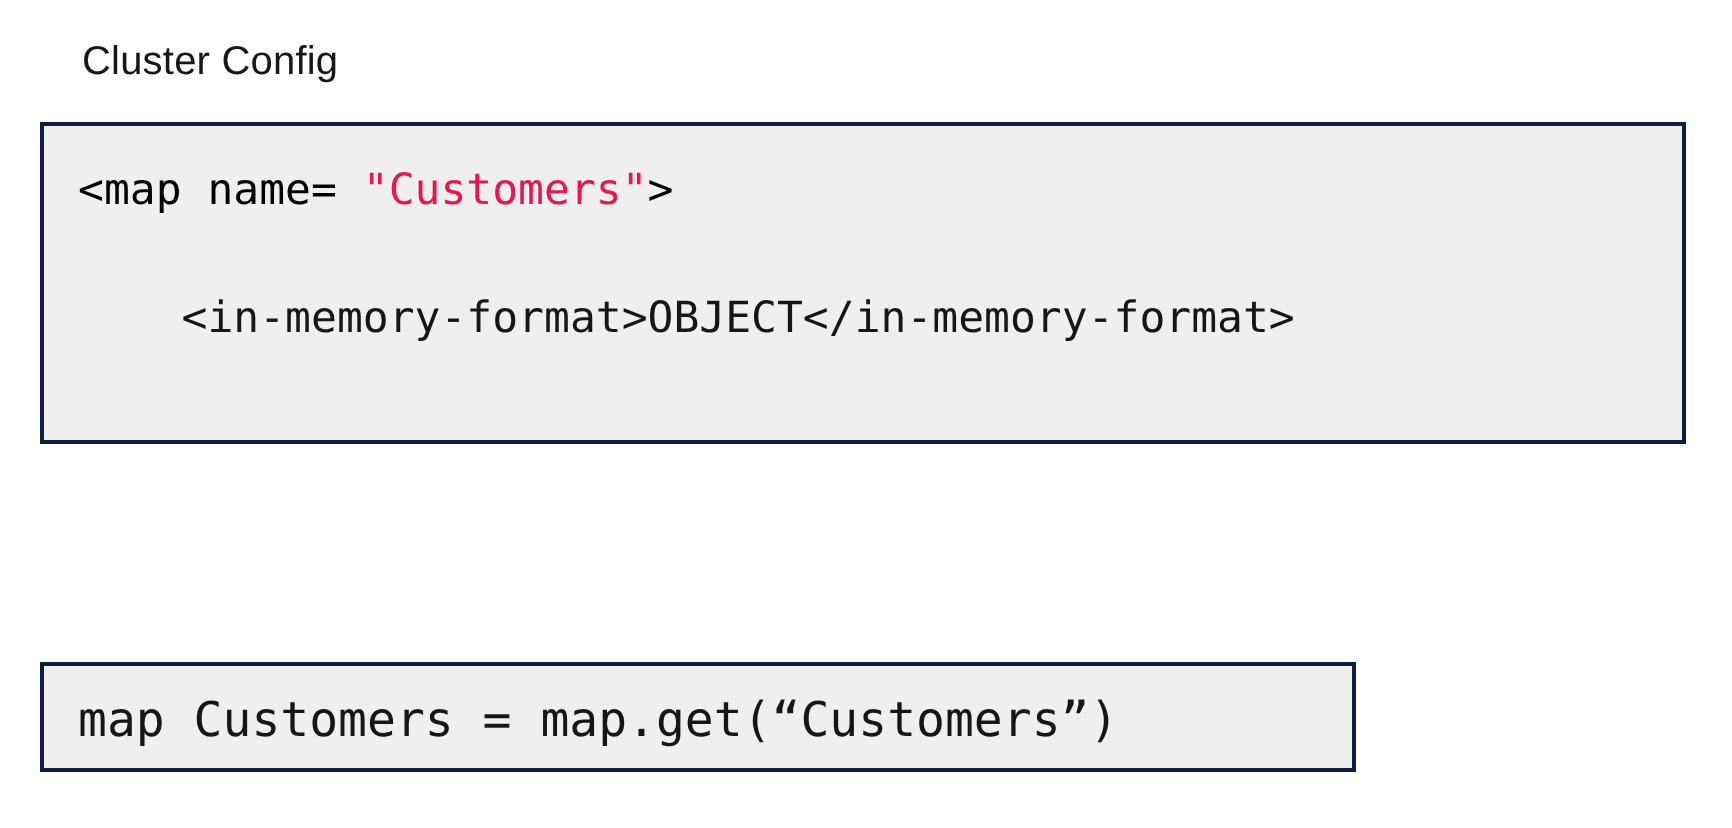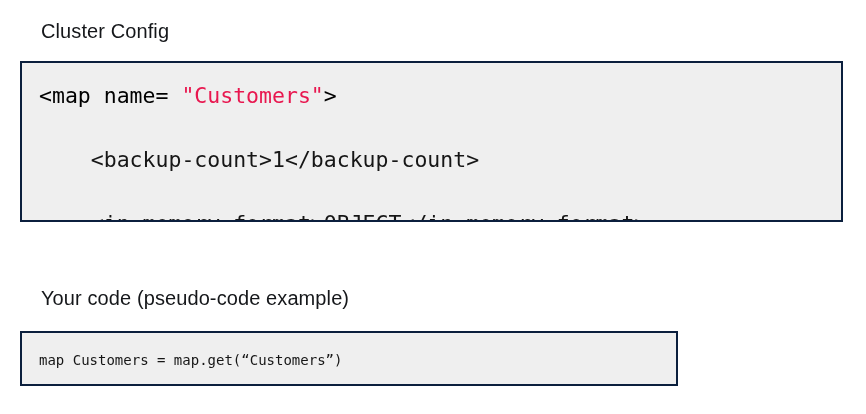--- a/index.html
+++ b/index.html
@@ -53,21 +53,21 @@
     height: 161px;
     font-size: 21.5px;
     line-height: 32px;
     padding: 17px 0 0 17px;
   }
   #code-block-your-code {
     left: 20px;
     top: 331px;
     width: 658px;
     height: 55px;
-    font-size: 14px;
+    font-size: 24px;
     line-height: 32px;
     padding: 11px 0 10px 17px;
   }
   .code-line {
     display: block;
     white-space: pre;
   }
   .tok-tag {
     color: #000000;
   }
@@ -79,21 +79,19 @@
   }
 </style>
 </head>
 <body>
 
 <div class="page">
 
   <div class="section-heading" id="heading-cluster-config">Cluster Config</div>
 
   <div class="code-block" id="code-block-cluster-config"><span class="code-line"><span class="tok-tag">&lt;map name= </span><span class="tok-string">"Customers"</span><span class="tok-tag">&gt;</span></span>
-<span class="code-line"><span class="tok-plain">    &lt;backup-count&gt;1&lt;/backup-count&gt;</span></span>
 <span class="code-line"><span class="tok-plain">    &lt;in-memory-format&gt;OBJECT&lt;/in-memory-format&gt;</span></span>
 </div>
 
-  <div class="section-heading" id="heading-your-code">Your code (pseudo-code example)</div>
 
   <div class="code-block" id="code-block-your-code"><span class="code-line"><span class="tok-plain">map Customers = map.get(“Customers”)</span></span></div>
 
 </div>
 
 </body></html>

